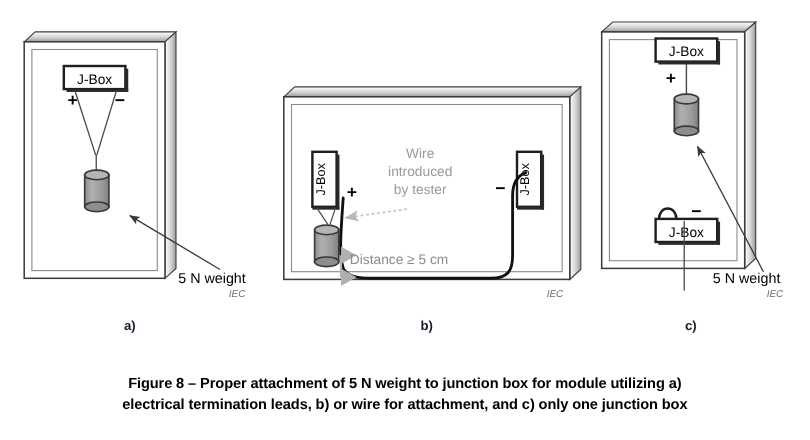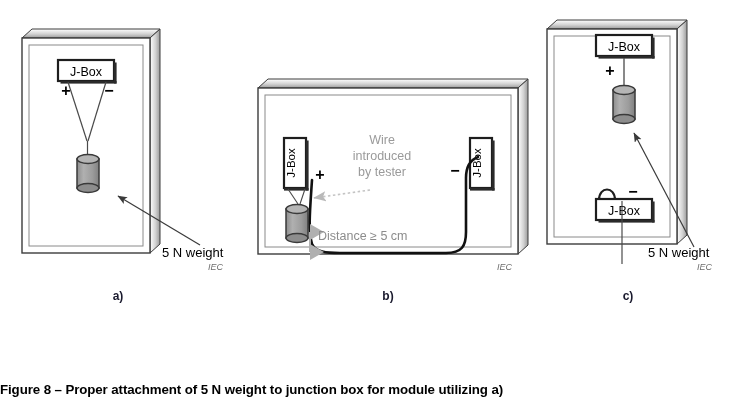--- a/index.html
+++ b/index.html
@@ -62,28 +62,27 @@
   }
   .t-panel {
     font-size: 12px;
     font-weight: bold;
     fill: #1a1a2e;
   }
   .caption {
     position: absolute;
     left: 0;
     width: 736px;
-    text-align: left;
+    text-align: center;
     font-family: "Liberation Sans", sans-serif;
     font-size: 13.3px;
     font-weight: bold;
     color: #000000;
     line-height: 19px;
     letter-spacing: -0.1px;
-    margin-top: 41px;
   }
 </style>
 </head>
 <body>
 
 <div id="figure-root">
 
   <svg class="figure-svg" viewBox="0 0 736 400">
     <defs>
       <marker id="arrowSolid" markerWidth="9" markerHeight="9" refX="7.5" refY="3.2" orient="auto" markerUnits="strokeWidth">
@@ -256,14 +255,15 @@
       <path d="M694,247 L634,133" fill="none" stroke="#3a3a3a" stroke-width="1.2" marker-end="url(#arrowSolid)"></path>
 
       <text class="t-weight" x="648" y="257">5 N weight</text>
       <text class="t-iec" x="712" y="270" text-anchor="end">IEC</text>
 
       <text class="t-panel" x="628" y="300" text-anchor="middle">c)</text>
     </g>
   </svg>
 
   <div class="caption" style="top:339px;">Figure 8 – Proper attachment of 5 N weight to junction box for module utilizing a)</div>
+  <div class="caption" style="top:358px;">electrical termination leads, b) or wire for attachment, and c) only one junction box</div>
 
 </div>
 
 </body></html>

